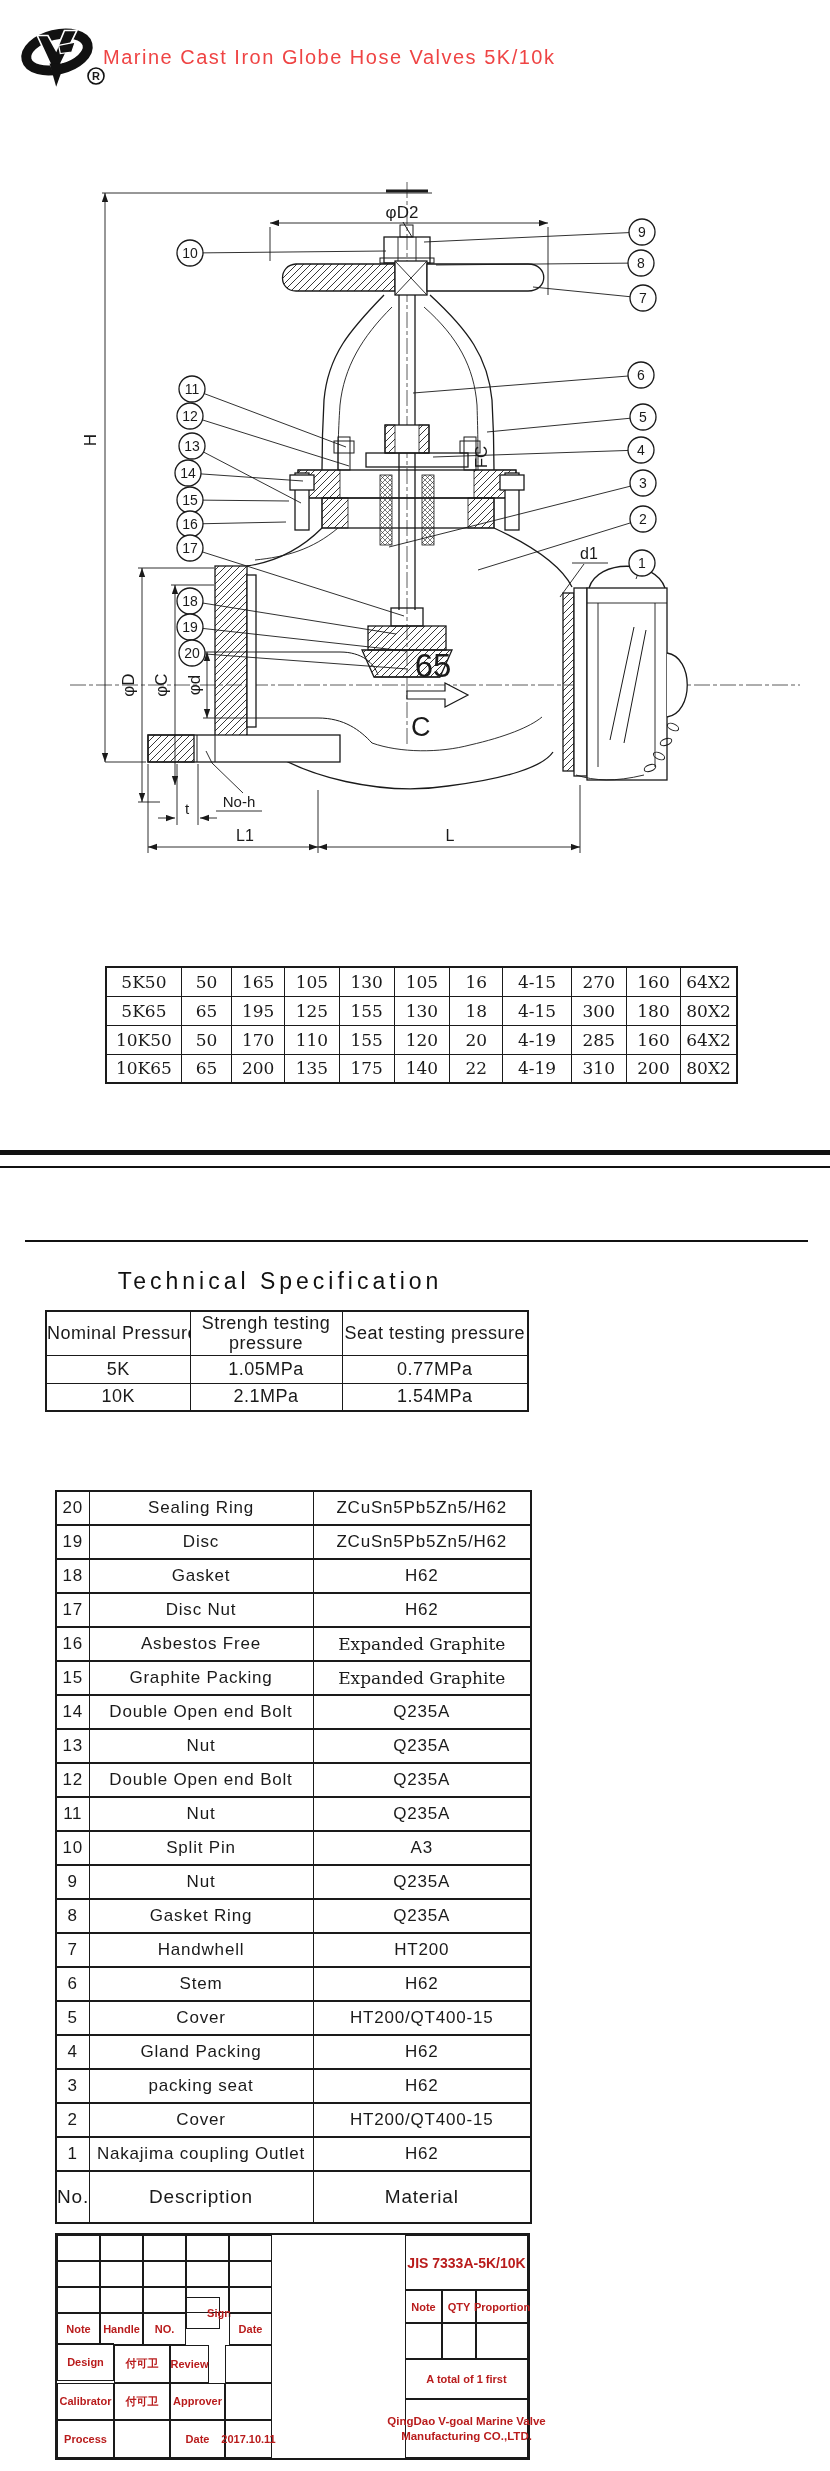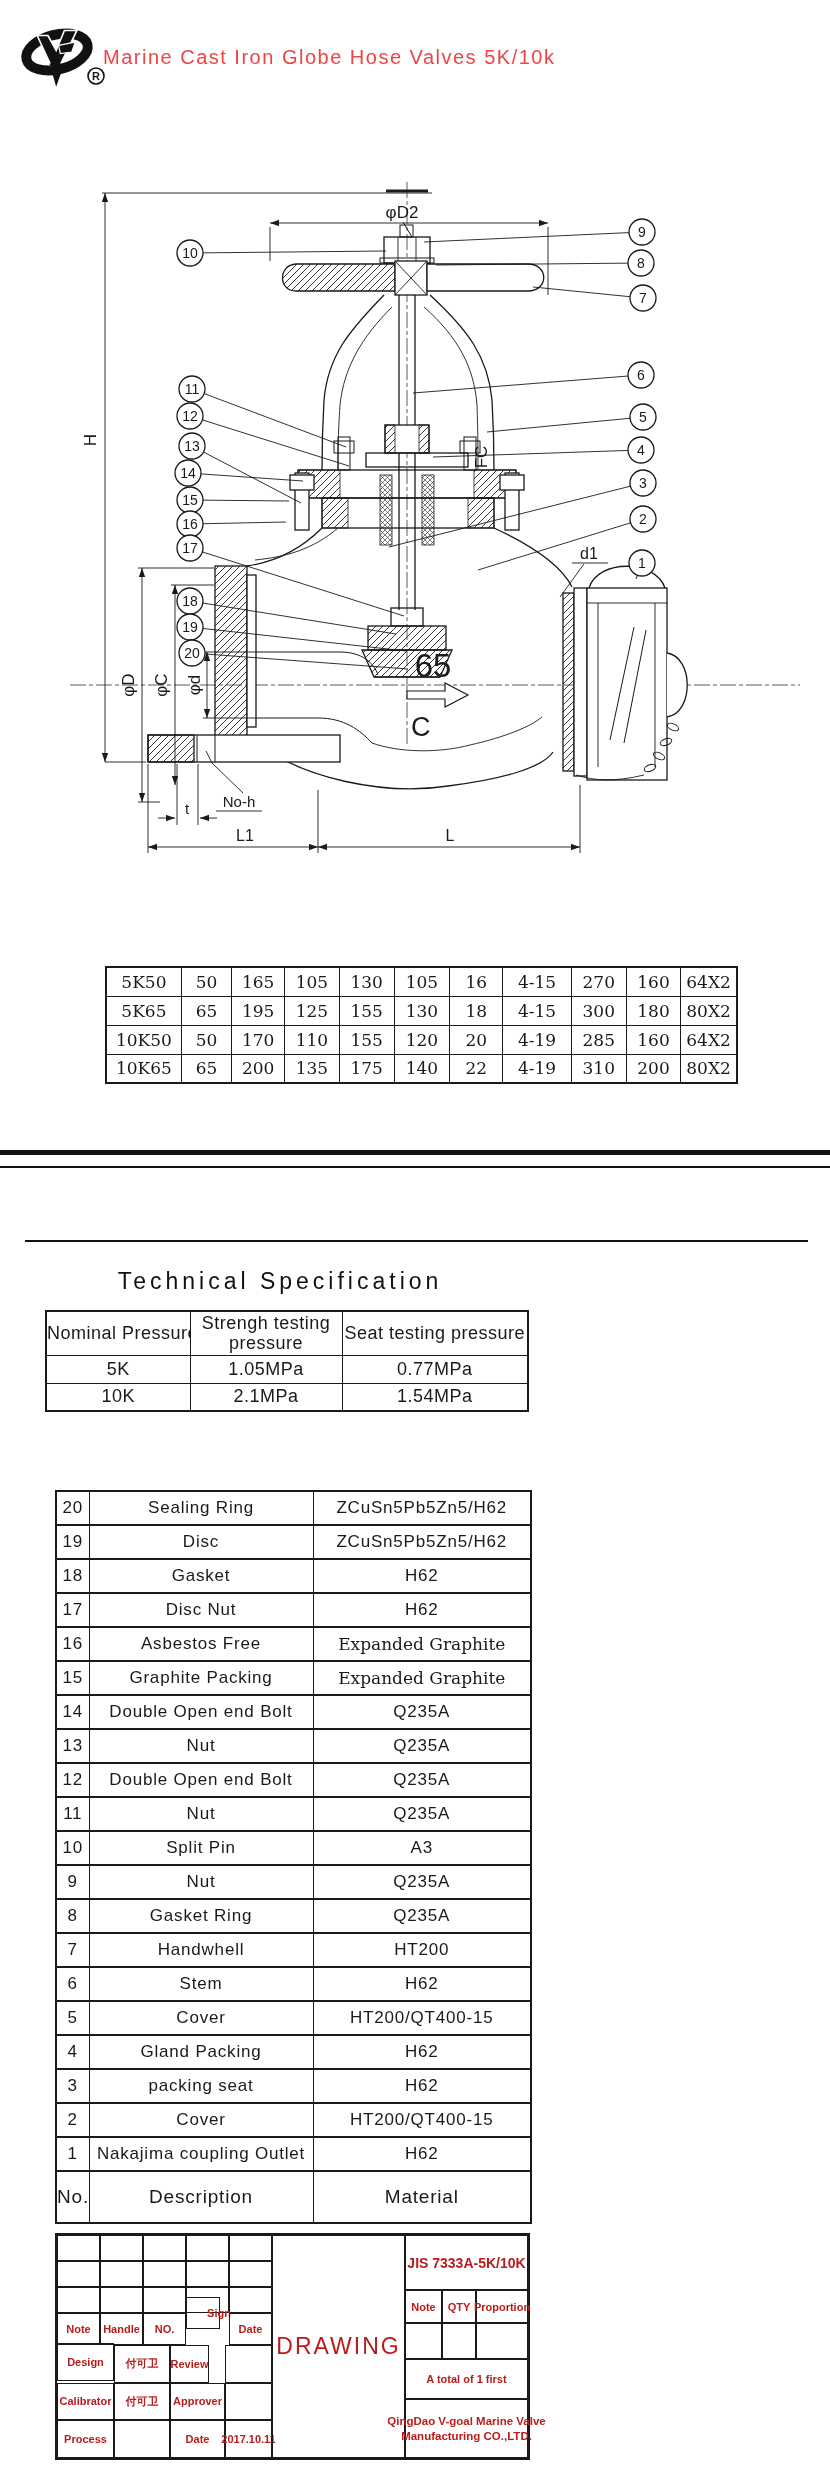--- a/index.html
+++ b/index.html
@@ -531,21 +531,20 @@
       <div class="tb-cell" style="left: 113px; top: 110px; width: 39px; height: 37.6px;">Review</div>
       <div class="tb-cell" style="left: 168px; top: 110px; width: 47px; height: 37.6px;"></div>
       <div class="tb-cell" style="left: 0px; top: 147.6px; width: 57px; height: 37.6px;">Calibrator</div>
       <div class="tb-cell" style="left: 57px; top: 147.6px; width: 56px; height: 37.6px;">付可卫</div>
       <div class="tb-cell" style="left: 113px; top: 147.6px; width: 55px; height: 37.6px;">Approver</div>
       <div class="tb-cell" style="left: 168px; top: 147.6px; width: 47px; height: 37.6px;"></div>
       <div class="tb-cell" style="left: 0px; top: 185.2px; width: 57px; height: 37.6px;">Process</div>
       <div class="tb-cell" style="left: 57px; top: 185.2px; width: 56px; height: 37.6px;"></div>
       <div class="tb-cell" style="left: 113px; top: 185.2px; width: 55px; height: 37.6px;">Date</div>
       <div class="tb-cell" style="left: 168px; top: 185.2px; width: 47px; height: 37.6px;">2017.10.11</div>
-      <div class="tb-cell tb-drawing" style="left: 215px; top: 0px; width: 133px; height: 223px; font-size: 23px;">DRAWING</div>
       <div class="tb-cell tb-jis" style="left: 348px; top: 0px; width: 123px; height: 55px;">JIS 7333A-5K/10K</div>
       <div class="tb-cell" style="left: 348px; top: 55px; width: 37px; height: 33px;">Note</div>
       <div class="tb-cell" style="left: 385px; top: 55px; width: 34px; height: 33px;">QTY</div>
       <div class="tb-cell" style="left: 419px; top: 55px; width: 52px; height: 33px;">Proportion</div>
       <div class="tb-cell" style="left: 348px; top: 88px; width: 37px; height: 36px;"></div>
       <div class="tb-cell" style="left: 385px; top: 88px; width: 34px; height: 36px;"></div>
       <div class="tb-cell" style="left: 419px; top: 88px; width: 52px; height: 36px;"></div>
       <div class="tb-cell" style="left: 348px; top: 124px; width: 123px; height: 40px;">A total of 1 first</div>
       <div class="tb-cell tb-company" style="left: 348px; top: 164px; width: 123px; height: 59px;">
         <div>QingDao V-goal Marine Valve</div>

